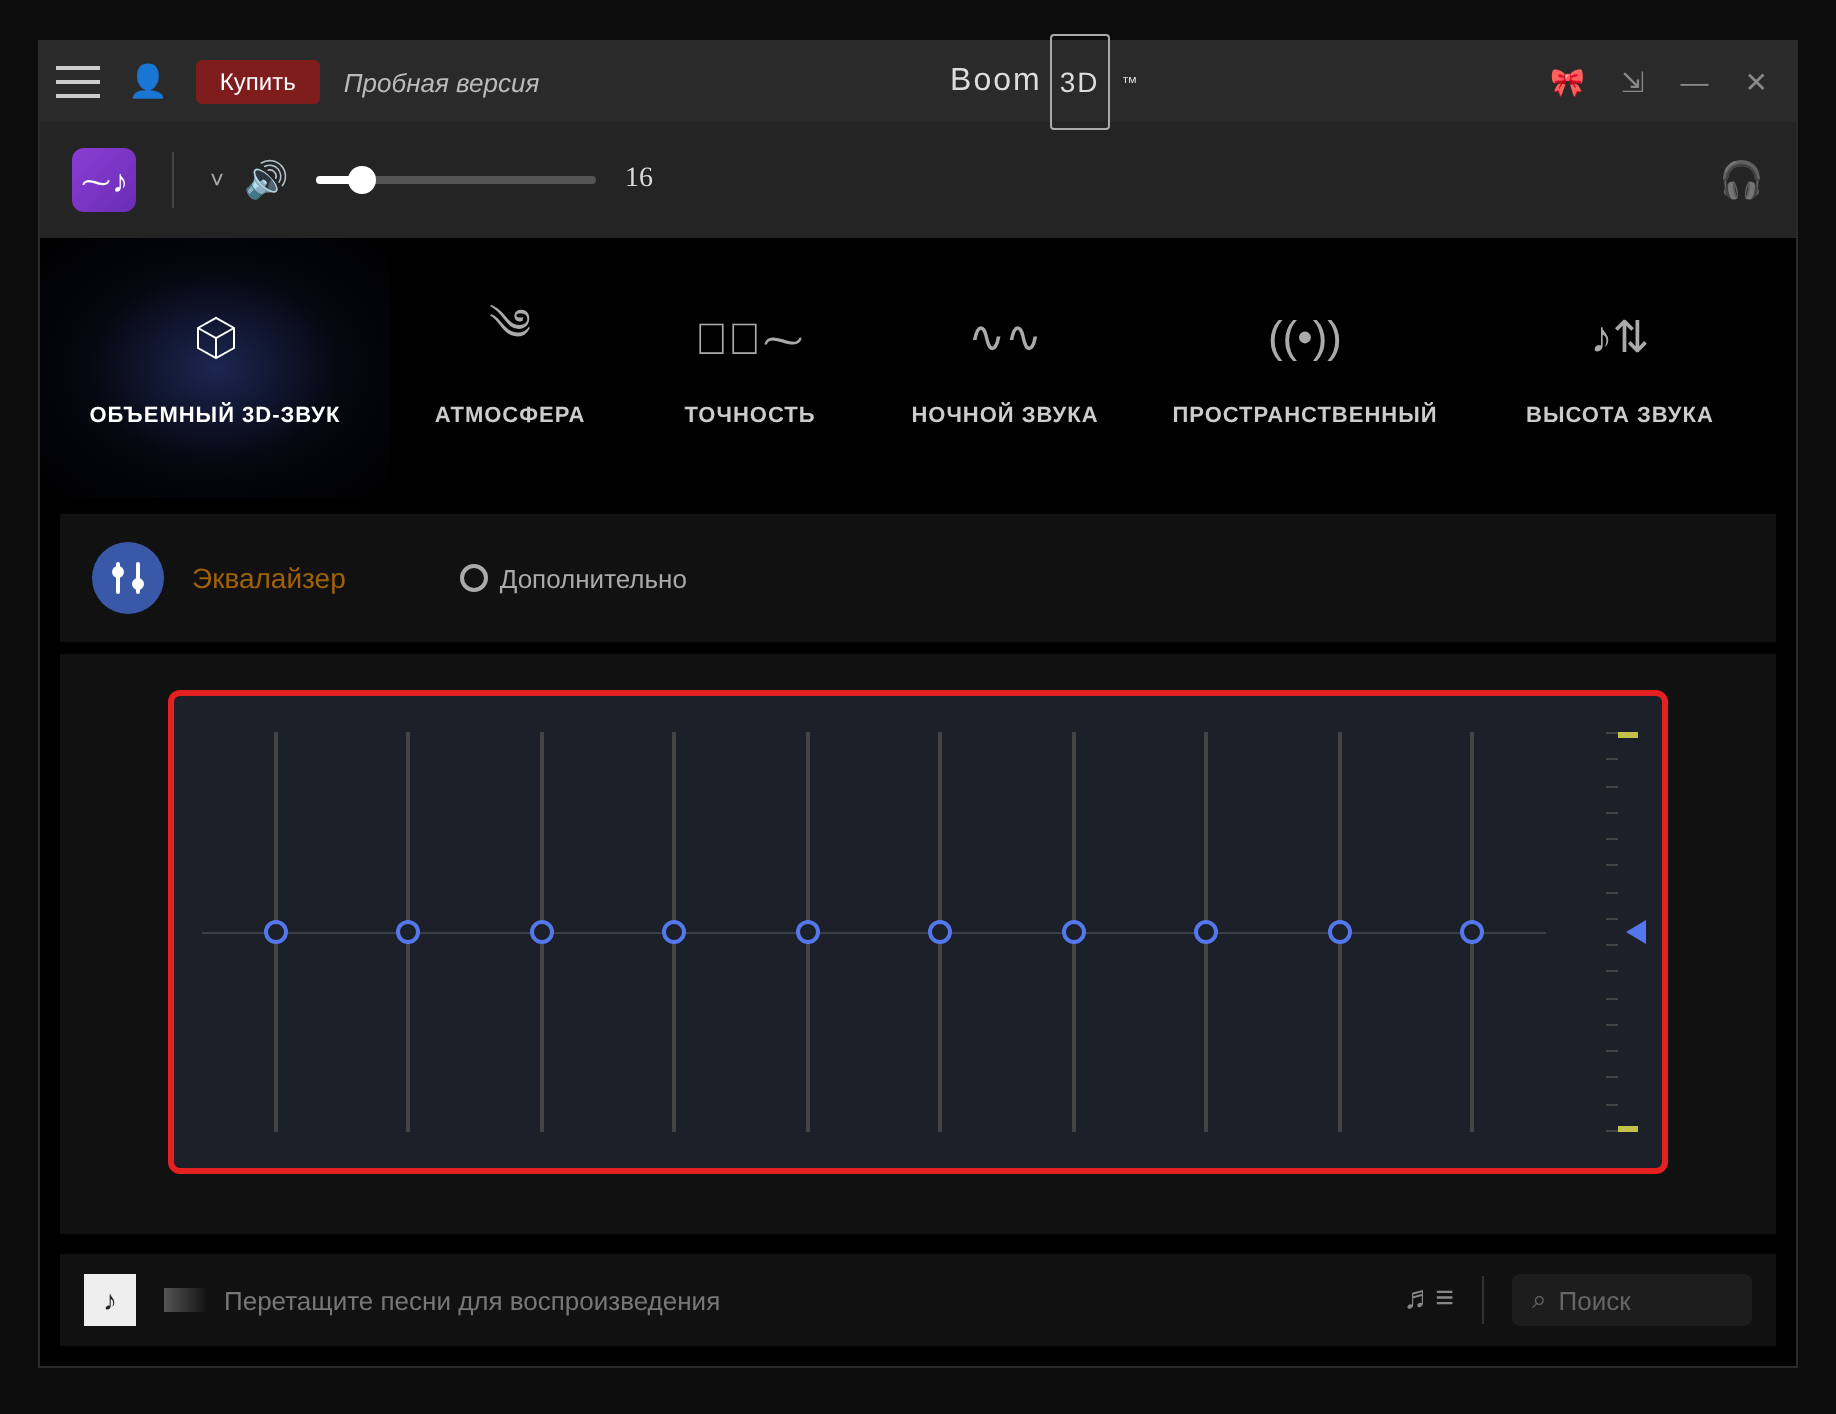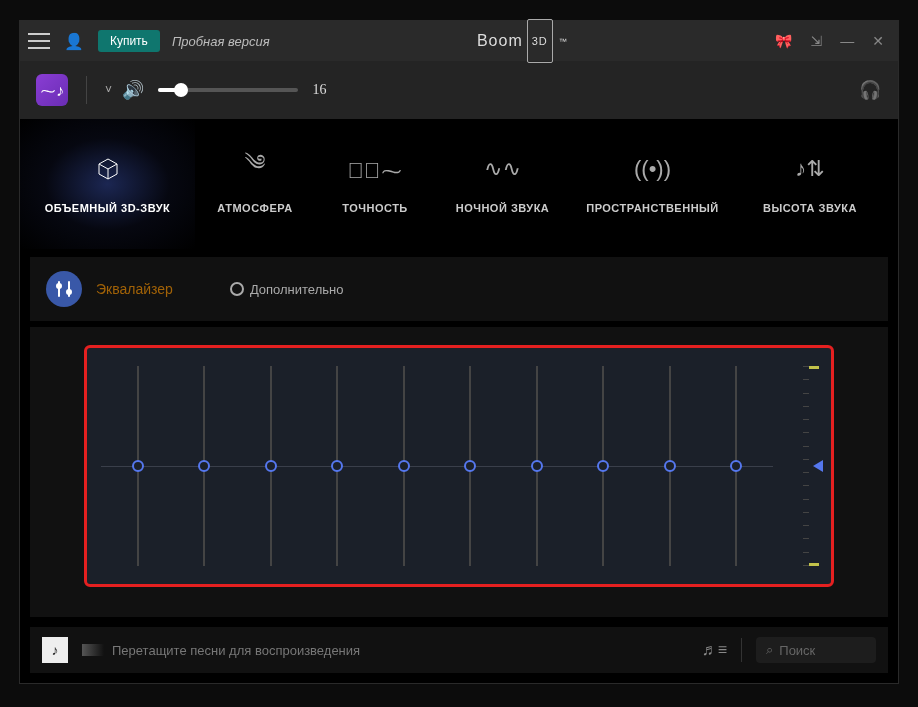--- a/index.html
+++ b/index.html
@@ -22,31 +22,31 @@
     height: 40px;
     background: #2a2a2a;
     display: flex; align-items: center;
     padding: 0 8px;
   }
   .hamburger { width: 22px; height: 22px; display:flex; flex-direction:column; justify-content:space-between; padding:3px 0; cursor:pointer; }
   .hamburger span { height:2px; background:#ccc; }
   .user-icon { margin-left: 14px; color:#888; font-size:16px; }
   .buy-btn {
     margin-left: 14px;
-    background: #0f766e;
+    background: #7f1d1d;
     color: #fff;
     border: none;
     padding: 4px 12px;
     font-size: 12px;
     border-radius: 3px;
     cursor: pointer;
   }
   .trial { margin-left: 12px; font-style: italic; color:#bbb; font-size:13px; }
   .app-title { flex:1; text-align:left; color:#ddd; font-size:16px; letter-spacing:1px; display:flex; justify-content:center; align-items:center; gap:4px;}
-  .app-title .threeD { border:1px solid #aaa; padding:15px 4px; font-size:11px; border-radius:2px; }
+  .app-title .threeD { border:1px solid #aaa; padding:15px 4px; font-size:14px; border-radius:2px; }
   .app-title .tm { font-size:8px; vertical-align:top; margin-left:2px;}
   .tb-icons { display:flex; align-items:center; gap:18px; margin-right:6px; color:#888;}
   .tb-icons span { cursor:pointer; font-size:14px;}
   
   .volbar {
     height: 58px;
     background: #242424;
     display:flex; align-items:center;
     padding: 0 16px;
   }

